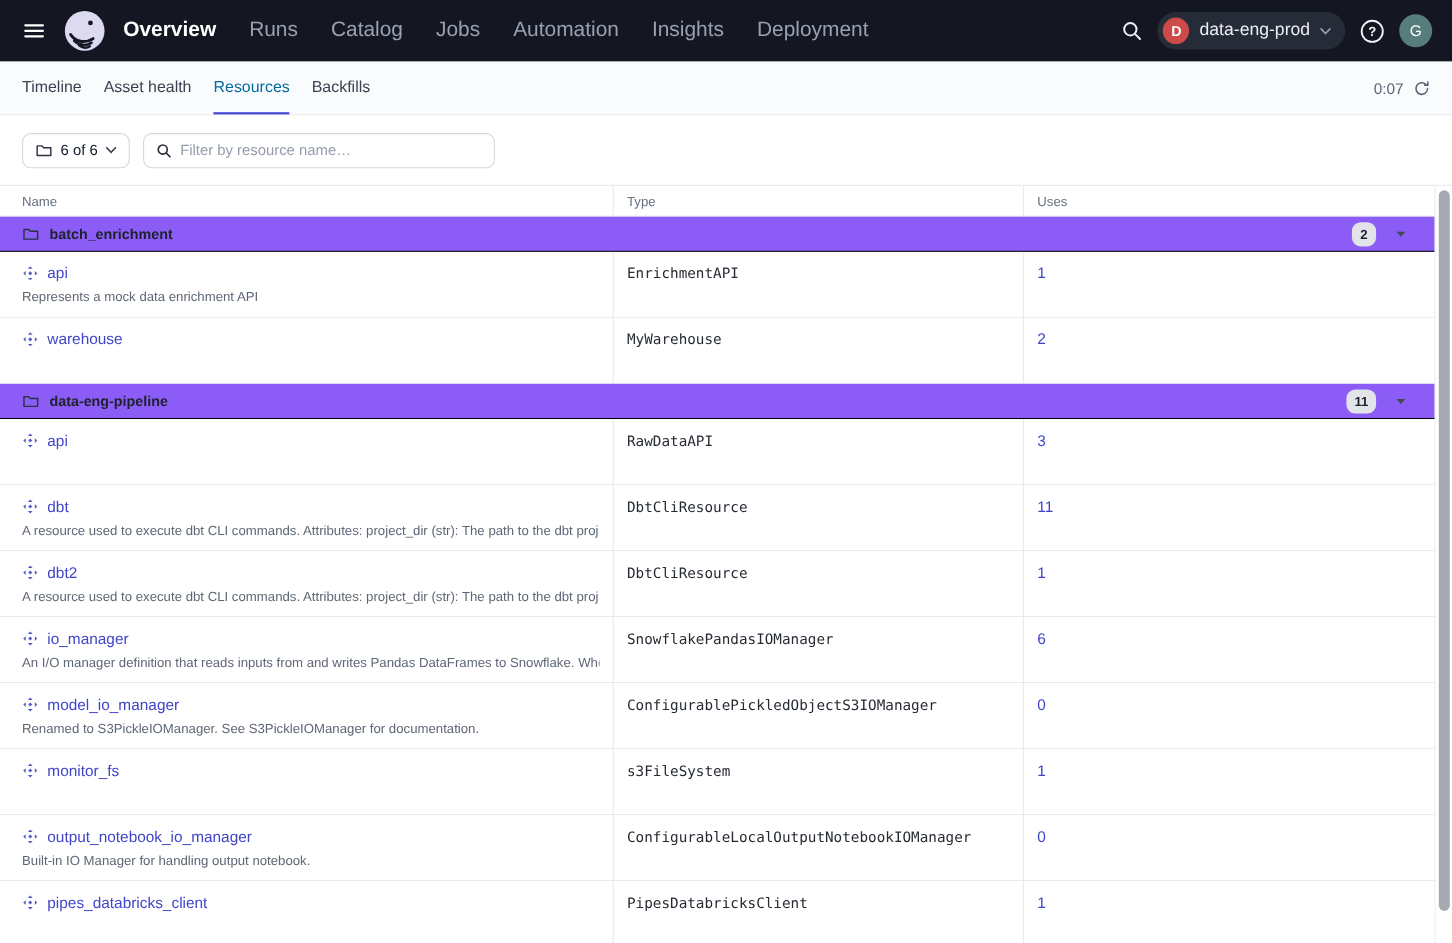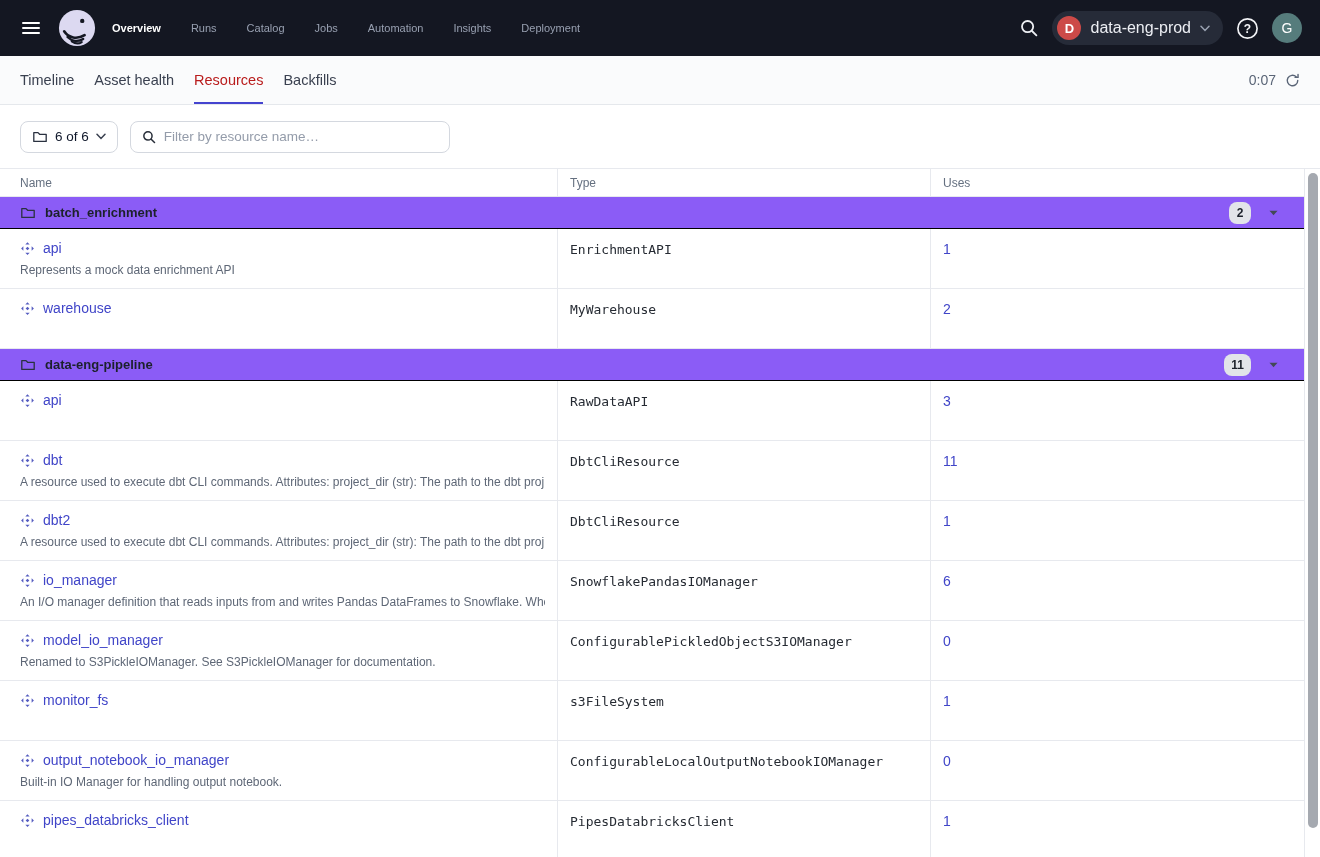--- a/index.html
+++ b/index.html
@@ -4,34 +4,34 @@
 <style>
   * { box-sizing: border-box; margin: 0; padding: 0; }
   html, body { width: 1320px; height: 857px; overflow: hidden; }
   body { font-family: "Liberation Sans", "DejaVu Sans", sans-serif; background: #fff; color: #1c212b; }
 
   
   .topnav { height: 56px; background: #141722; display: flex; align-items: center; padding: 0 18px 0 14px; }
   .hamburger { width: 34px; height: 34px; display: flex; align-items: center; justify-content: center; cursor: pointer; }
   .logo { width: 38px; height: 38px; margin: 0 16px 0 10px; display: flex; align-items: center; }
   .nav-items { display: flex; gap: 30px; align-items: center; }
-  .nav-item { color: #98a0b1; font-size: 11px; font-weight: 500; cursor: pointer; white-space: nowrap; }
+  .nav-item { color: #98a0b1; font-size: 19px; font-weight: 500; cursor: pointer; white-space: nowrap; }
   .nav-item.active { color: #ffffff; font-weight: 700; }
   .topnav-right { margin-left: auto; display: flex; align-items: center; gap: 13px; }
   .icon-btn { display: flex; align-items: center; justify-content: center; cursor: pointer; }
   .workspace-pill { height: 34px; background: #262b38; border-radius: 17px; display: flex; align-items: center; gap: 9px; padding: 0 13px 0 5px; cursor: pointer; }
   .ws-badge { width: 24px; height: 24px; border-radius: 50%; color: #fff; font-size: 13px; font-weight: 700; display: flex; align-items: center; justify-content: center; }
   .ws-label { color: #eceef3; font-size: 16px; }
   .avatar { width: 30px; height: 30px; border-radius: 50%; color: #fff; font-size: 14px; font-weight: 500; display: flex; align-items: center; justify-content: center; cursor: pointer; }
 
   
   .tabbar { height: 49px; background: #fafbfc; border-bottom: 1px solid #e5e8ec; display: flex; align-items: stretch; padding: 0 20px; }
   .tabs { display: flex; gap: 20px; }
   .tab { display: flex; align-items: center; font-size: 14.5px; color: #3a4150; position: relative; cursor: pointer; white-space: nowrap; }
-  .tab.active { color: #b91c1c; }
+  .tab.active { color: #0369a1; }
   .tab.active::after { content: ''; position: absolute; bottom: 0; left: 0; right: 0; height: 2px; background: #4544cf; }
   .tab-right { margin-left: auto; display: flex; align-items: center; gap: 9px; }
   .timer { color: #5a6577; font-size: 14px; }
 
   
   .filterbar { height: 63px; display: flex; align-items: center; gap: 12px; padding: 0 20px; background: #fff; }
   .scope-btn { height: 32px; border: 1px solid #d4d8df; border-radius: 8px; background: #fff; display: flex; align-items: center; gap: 7px; padding: 0 11px; font-size: 13.5px; color: #0f172a; cursor: pointer; }
   .search-box { width: 320px; height: 32px; border: 1px solid #d4d8df; border-radius: 8px; display: flex; align-items: center; gap: 8px; padding: 0 11px; background: #fff; }
   .search-box input { border: none; outline: none; flex: 1; font-size: 13.5px; color: #1c212b; font-family: "Liberation Sans", sans-serif; background: transparent; }
   .search-box input::placeholder { color: #949caa; }

